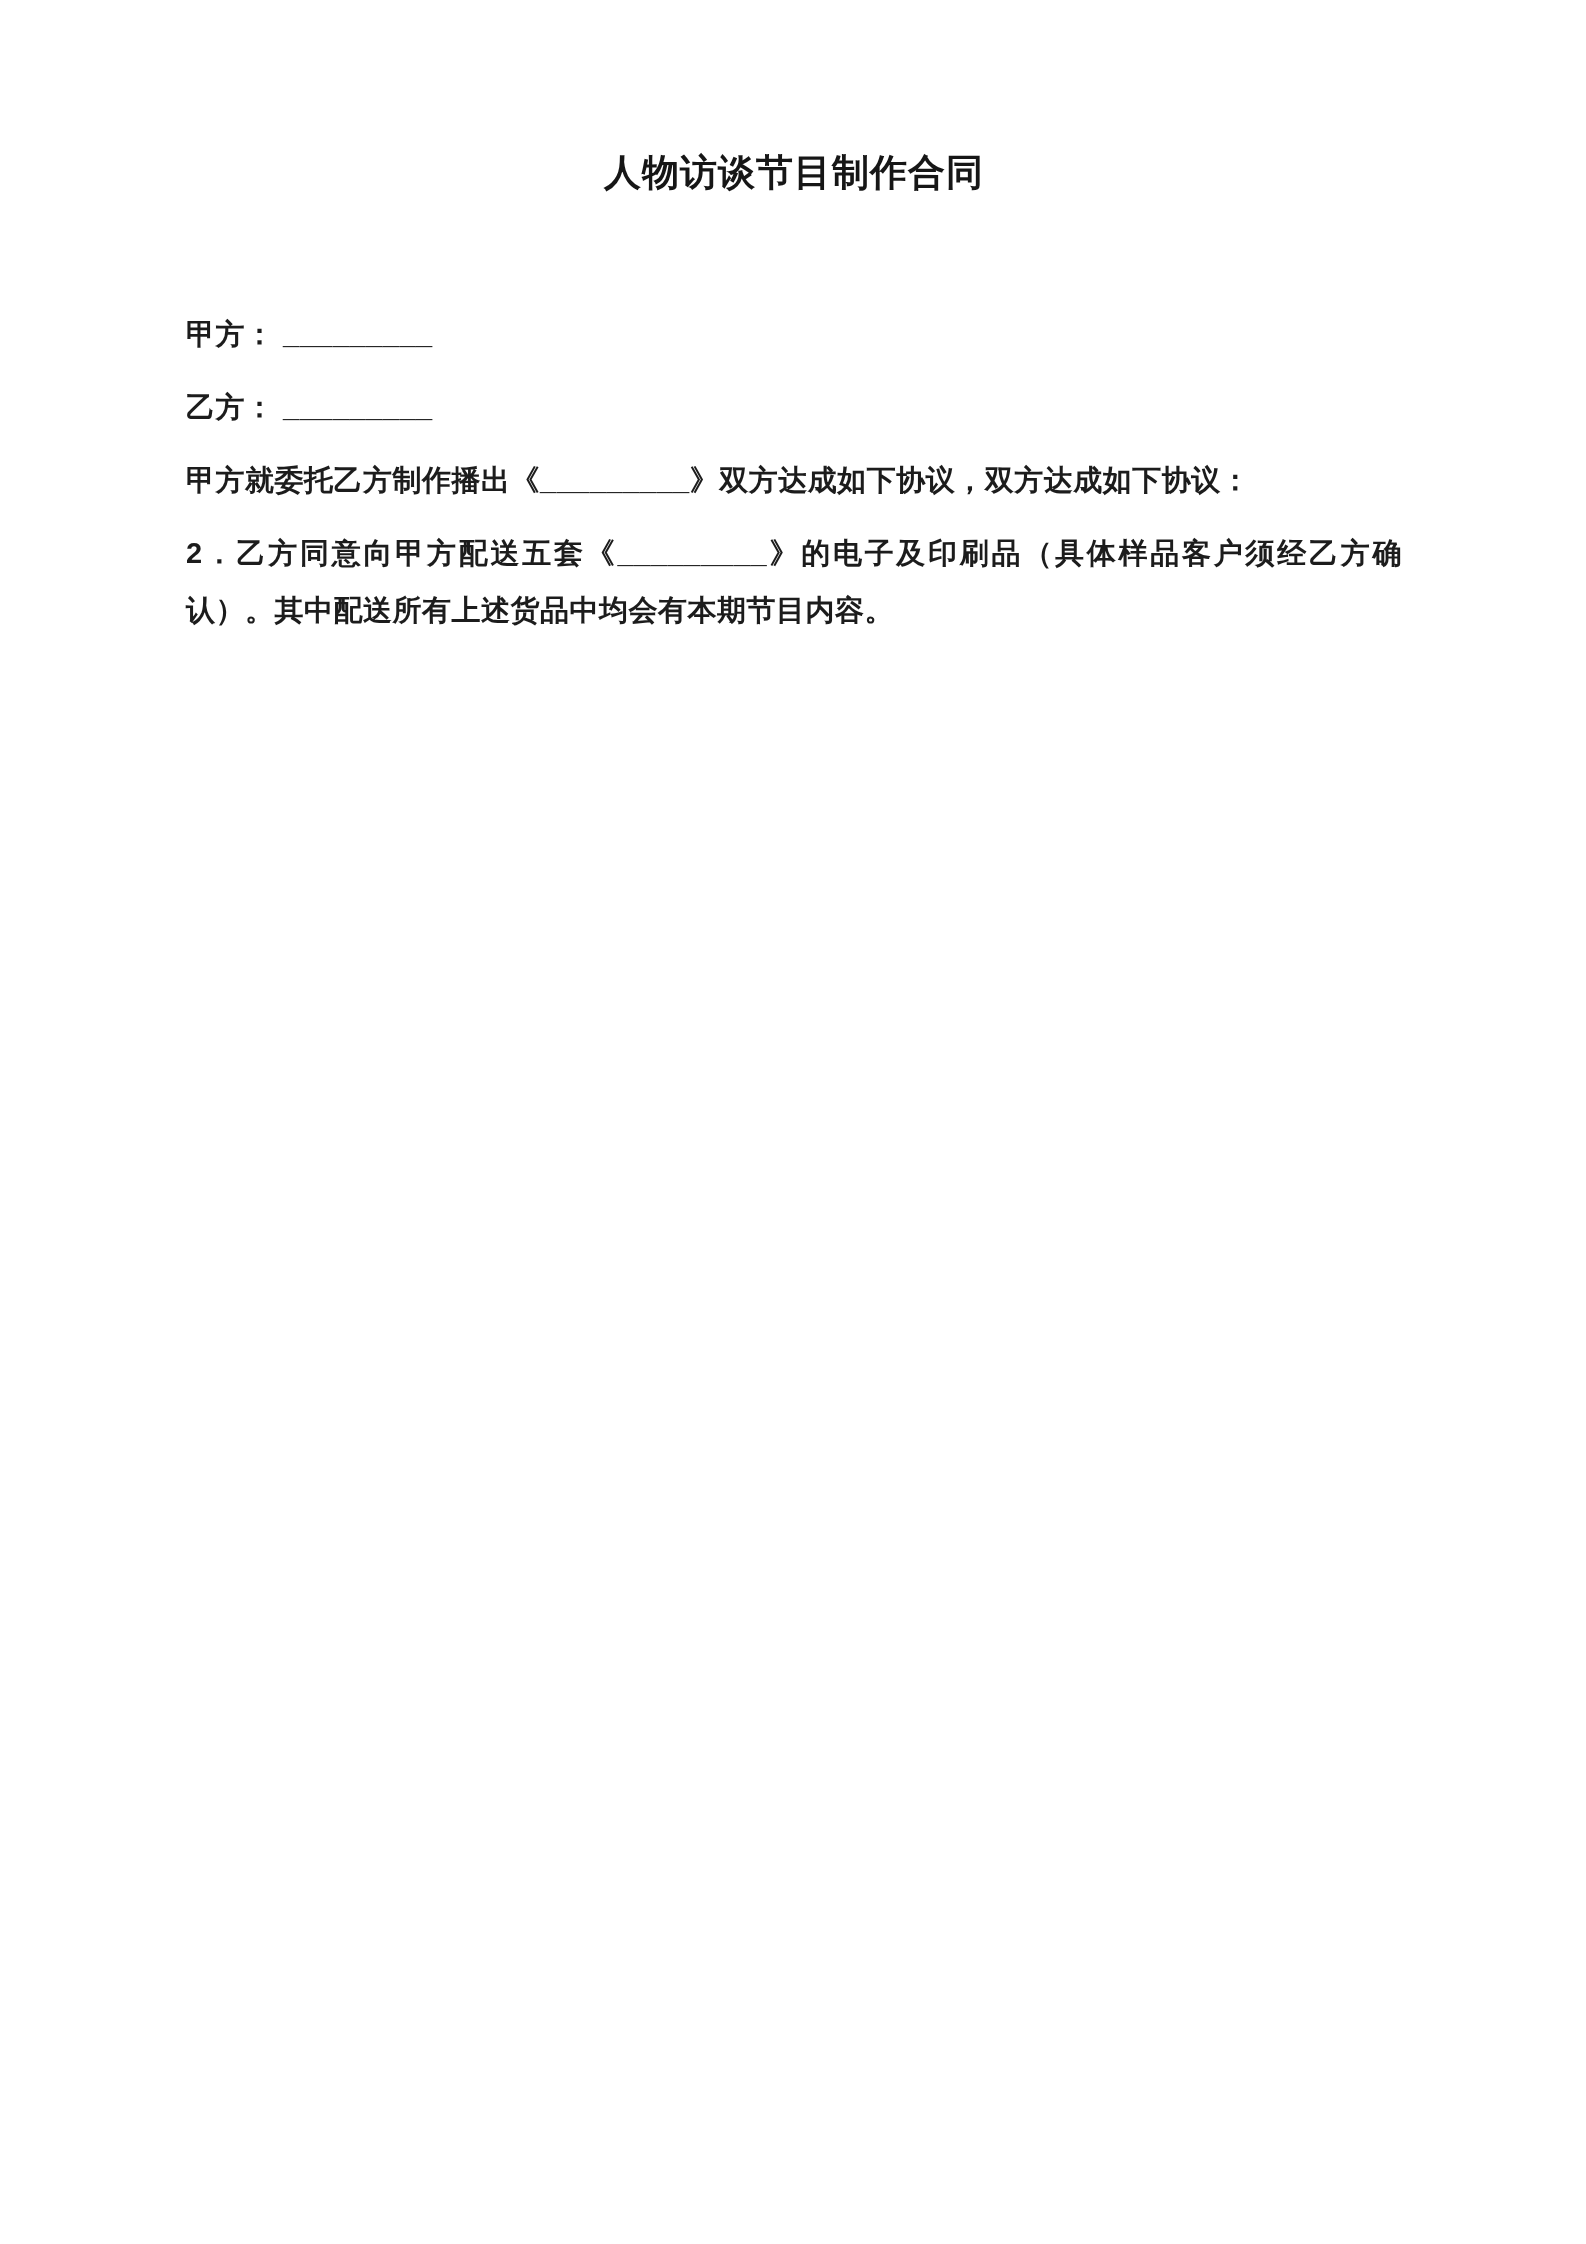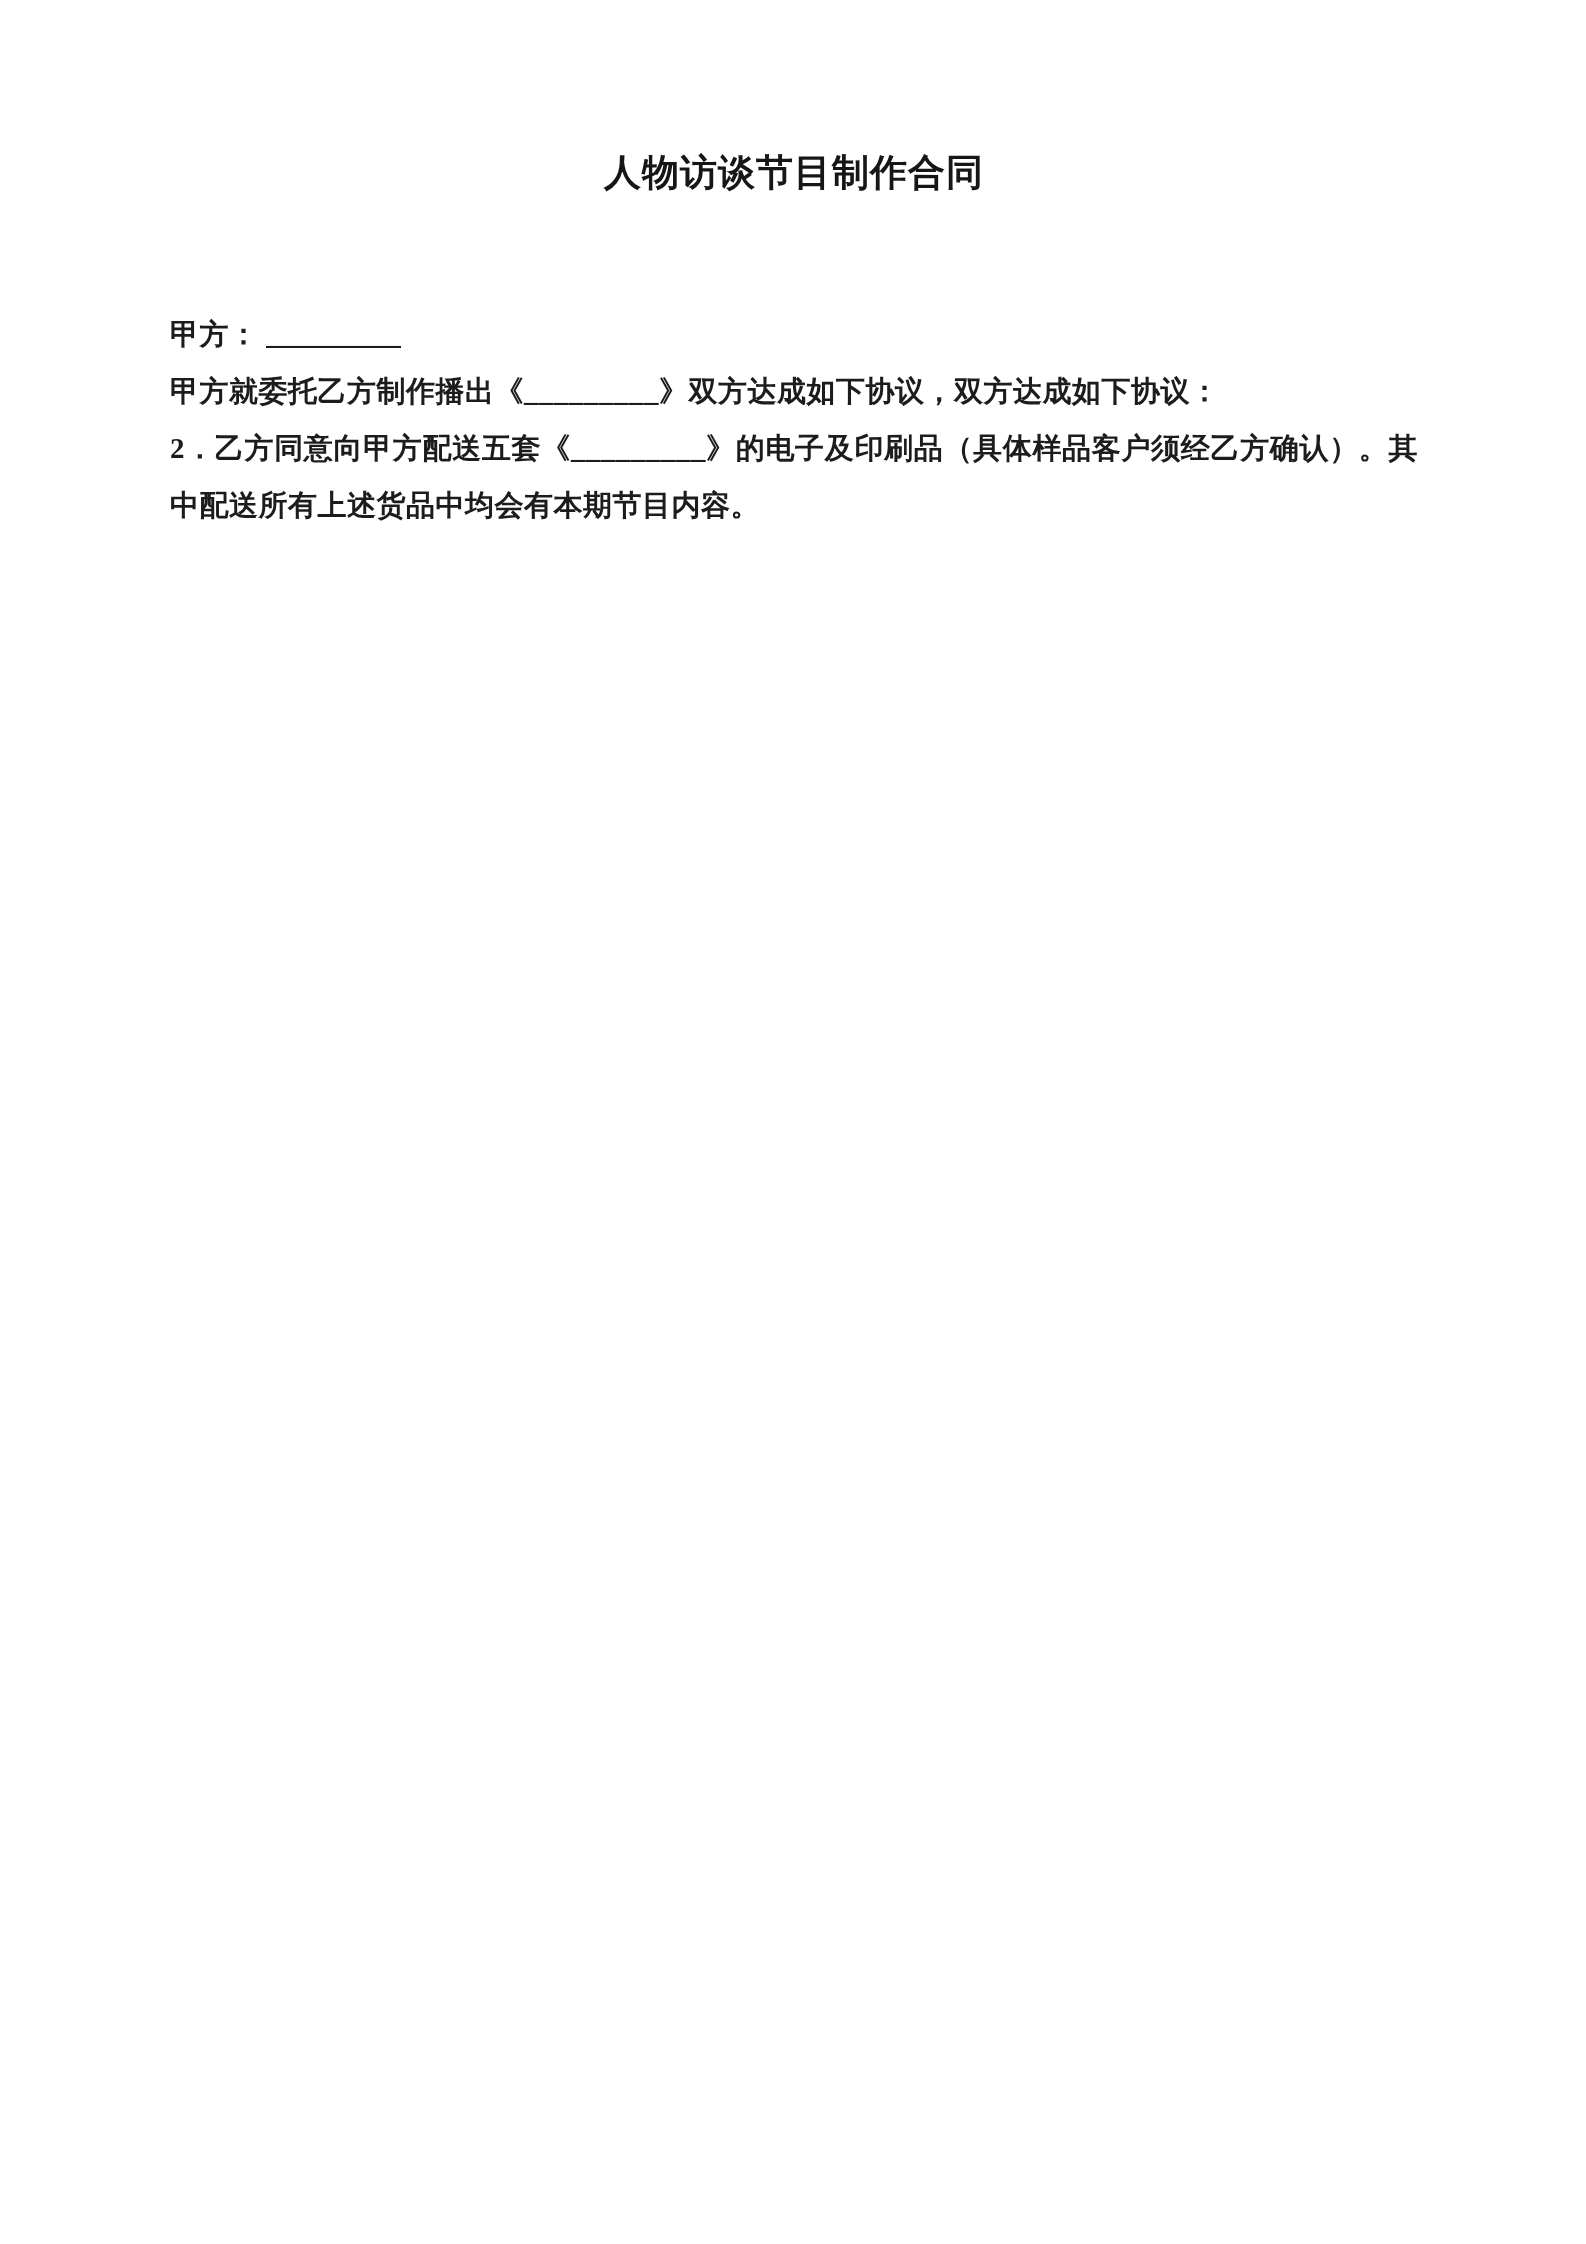--- a/index.html
+++ b/index.html
@@ -27,36 +27,36 @@
     color: #161616;
   }
   .doc-body {
     font-size: 29px;
     font-weight: 700;
     line-height: 57px;
     text-align: justify;
     letter-spacing: 0.5px;
   }
   .doc-body p {
-    margin: 0;
+    margin: 16px;
     padding: 0;
-    font-family: Liberation Serif, serif;
   }
   .doc-body p + p {
     margin-top: 0px;
   }
   
   .field-line {
     text-align: left;
   }
 </style>
 </head>
 <body>
 
 <div class="page">
   <h1 class="doc-title">人物访谈节目制作合同</h1>
 
   <div class="doc-body">
     <p class="field-line">甲方： _________</p>
+    <p class="field-line">乙方： _________</p>
     <p>甲方就委托乙方制作播出《_________》双方达成如下协议，双方达成如下协议：</p>
     <p>2．乙方同意向甲方配送五套《_________》的电子及印刷品（具体样品客户须经乙方确认）。其中配送所有上述货品中均会有本期节目内容。</p>
   </div>
 </div>
 
 </body></html>

